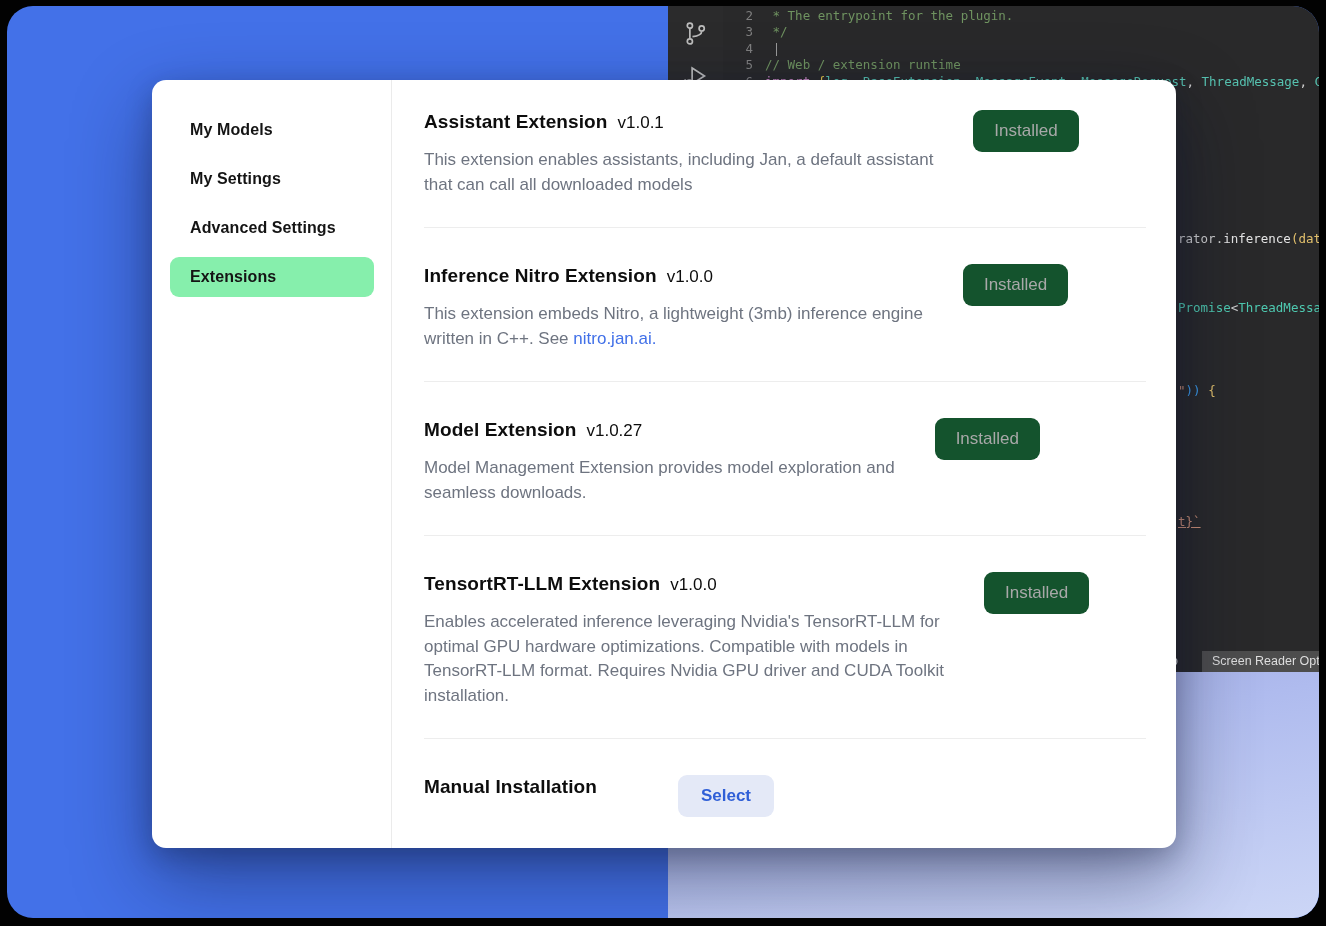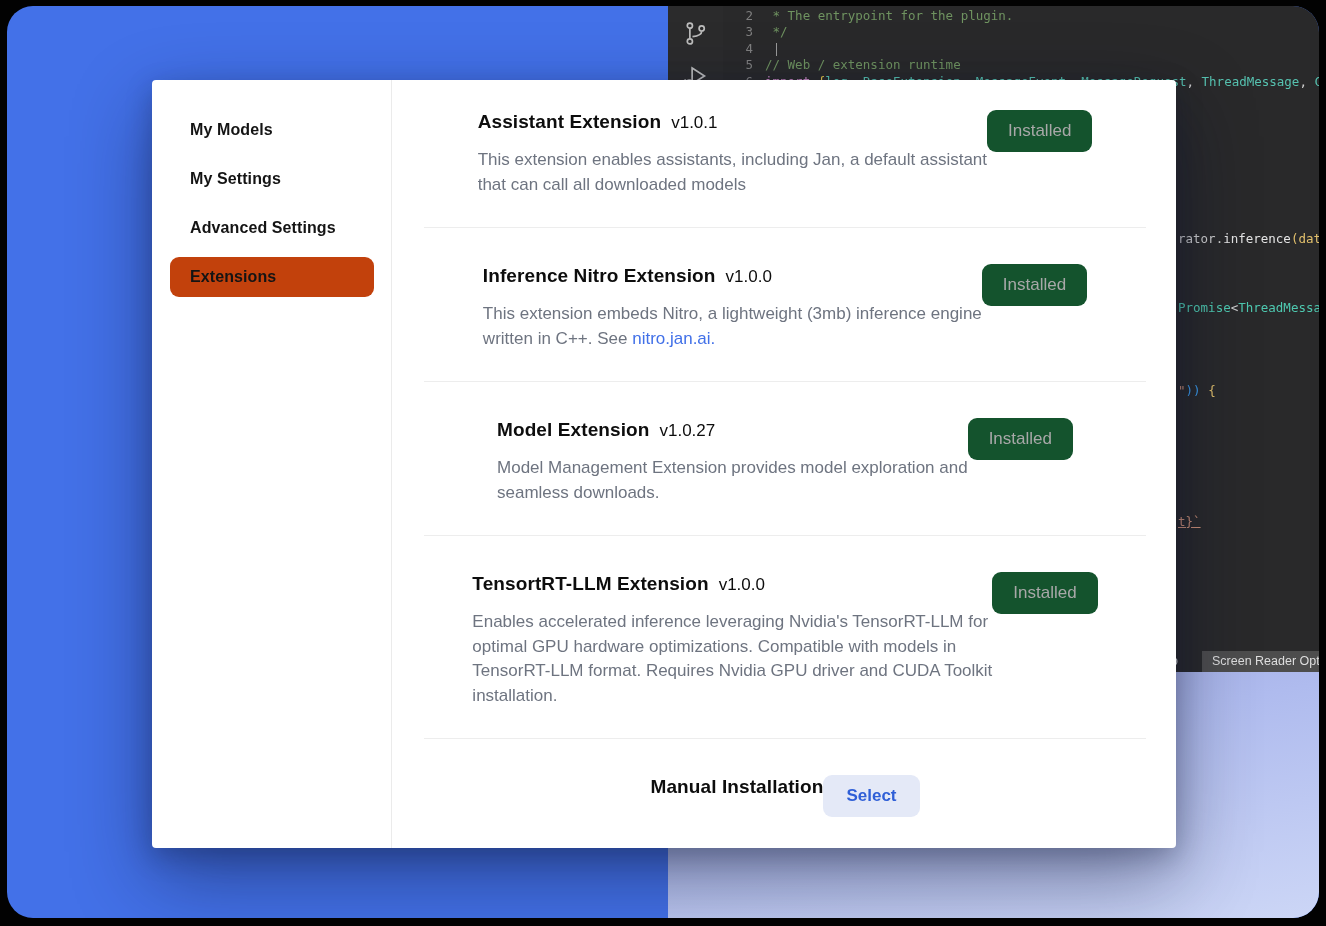--- a/index.html
+++ b/index.html
@@ -62,56 +62,56 @@
     white-space:nowrap;overflow:hidden;
   }
   
   .lavender{
     position:absolute;left:661px;top:666px;right:0;bottom:0;
     background:linear-gradient(170deg,#9fa9e2 0%,#afbbee 35%,#ccd6f6 100%);
   }
   
   .modal{
     position:absolute;left:145px;top:74px;width:1024px;height:768px;
-    background:#ffffff;border-radius:4px;display:flex;overflow:hidden;
+    background:#ffffff;border-radius:14px;display:flex;overflow:hidden;
     box-shadow:0 30px 80px rgba(12,18,48,.45),0 8px 26px rgba(12,18,48,.25);
   }
   .sidebar{
     width:240px;box-sizing:border-box;border-right:1px solid #ebebeb;
     padding:30px 17px 0 18px;flex:none;
   }
   .side-item{
     font-size:16px;font-weight:bold;color:#141414;
     padding:11px 20px;border-radius:9px;margin-bottom:9px;cursor:pointer;
     letter-spacing:.1px;
   }
-  .side-item.active{background:#c2410c;}
+  .side-item.active{background:#86efac;}
   .content{
     flex:1;box-sizing:border-box;padding:0 30px 0 32px;overflow:hidden;
   }
   .entry{
-    display:flex;justify-content:center;align-items:flex-start;
-    padding:36px 0 30px;border-top:1px solid #ededed;
+    display:flex;justify-content:flex-start;align-items:flex-start;
+    padding:36px 0 30px;border-top:1px solid #ededed;gap:40px;
   }
   .entry.first{border-top:none;padding-top:30px;}
   .entry-left{max-width:600px;}
   .title-row{line-height:24px;}
   .ext-name{font-size:19px;font-weight:bold;color:#0d0d0d;letter-spacing:.1px;}
   .ext-ver{font-size:17px;color:#0d0d0d;margin-left:10px;}
   .ext-desc{
     margin-top:13px;font-size:17px;color:#6e7480;line-height:24.5px;
     white-space:pre-line;
   }
   .ext-desc a{color:#4170e8;text-decoration:none;cursor:pointer;}
   .btn{
     border:none;border-radius:9px;font-family:"Liberation Sans",sans-serif;
     font-size:17px;padding:11px 21px;flex:none;cursor:default;
   }
   .btn.muted{background:#14532d;color:#a8a8a8;}
-  .btn.primary{background:#e4e9f7;color:#2f5fd7;font-weight:bold;cursor:pointer;padding:11px 23px;}
+  .btn.primary{background:#e4e9f7;color:#2f5fd7;font-weight:bold;cursor:pointer;padding:11px 23px;margin-left:41px;}
 </style>
 </head>
 <body>
 
 <div class="frame">
 
   <div class="editor">
     <div class="activity-bar">
       <div class="act-icon one">
         <svg viewBox="0 0 24 24" fill="none" stroke="#bdbdbd" stroke-width="1.5">

